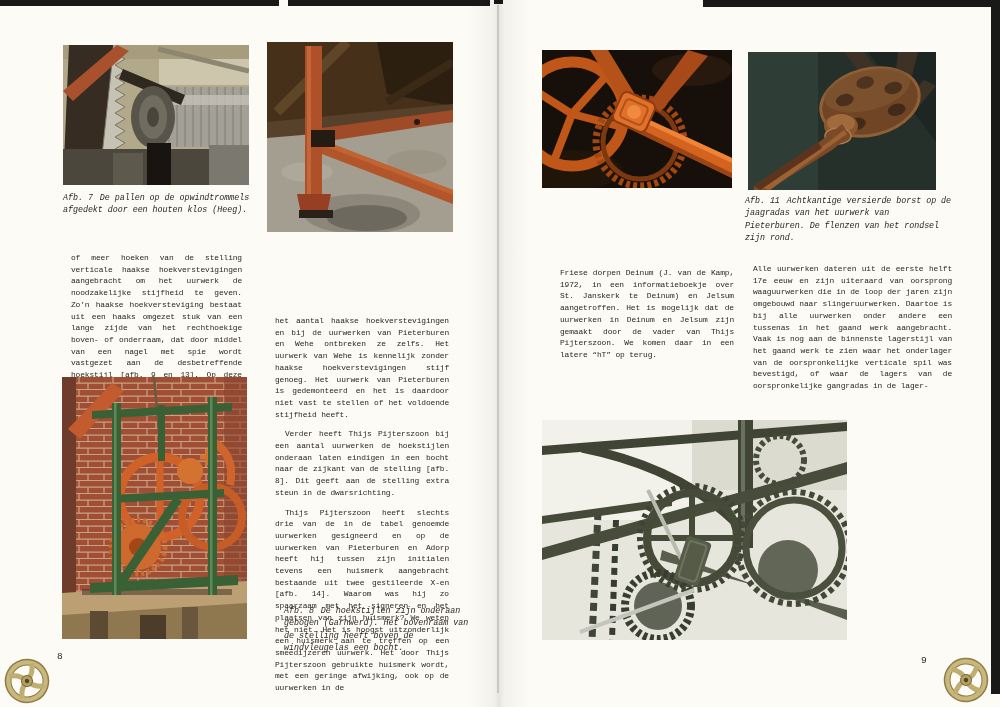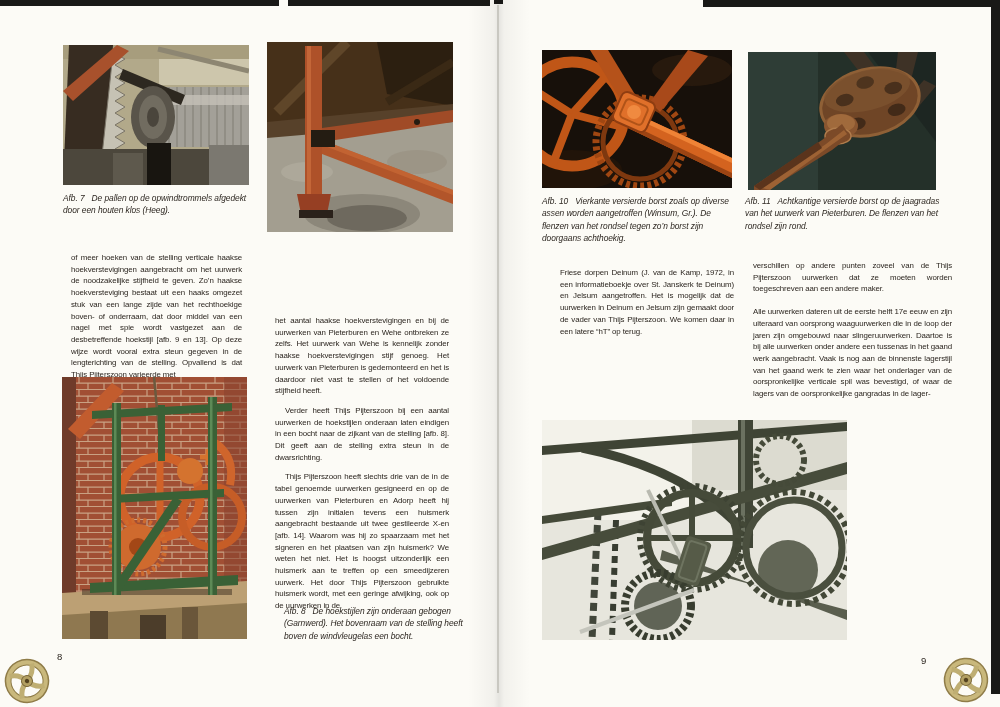--- a/index.html
+++ b/index.html
@@ -1,17 +1,17 @@
 <!DOCTYPE html>
 <html><head>
 <meta charset="utf-8">
 <style>
   html,body{margin:0;padding:0;background:#fff;}
   .stage{position:relative;width:1000px;height:707px;background:#fcfbf6;overflow:hidden;
-         font-family:Liberation Sans, sans-serif;color:#2c2620;}
+         font-family:Liberation Mono, monospace;color:#2c2620;}
   .abs{position:absolute;}
   .artifact{background:#191917;}
   .gutter-shade{background:linear-gradient(90deg, rgba(0,0,0,0) 0%, rgba(0,0,0,0.045) 42%,
                 rgba(0,0,0,0.09) 50%, rgba(0,0,0,0.04) 58%, rgba(0,0,0,0) 100%);}
   .gutter-line{width:2px;background:#c9c8c1;}
   .bodytext{font-size:7.9px;line-height:11.7px;letter-spacing:-0.12px;text-align:justify;}
   .bodytext p{margin:8px;}
   .bodytext p.ind{text-indent:10px;}
   .bodytext p.gap{margin-top:11px;}
   .caption{font-size:8.4px;line-height:12.4px;font-style:italic;letter-spacing:-0.05px;}
@@ -192,23 +192,20 @@
       <polygon points="86,60 190,108 190,113 86,65" fill="#ef8336"></polygon>
       <polygon points="86,73 190,123 190,128 86,78" fill="#9c4413"></polygon>
       <g transform="rotate(24 92 62)">
         <rect x="74" y="46" width="36" height="32" rx="6" fill="#e0702a" stroke="#8f3d11" stroke-width="2"></rect>
         <rect x="80" y="52" width="24" height="20" rx="4" fill="none" stroke="#b05318" stroke-width="2"></rect>
       </g>
       <circle cx="92" cy="62" r="7" fill="#f08a40"></circle>
     </svg>
   </div>
 
-  <div class="abs caption" style="left:542px;top:195px;width:192px">
-    <span class="cap-label">Afb. 10</span><span>Vierkante versierde borst zoals op diverse assen worden aangetroffen (Winsum, Gr.). De flenzen van het rondsel tegen zo’n borst zijn doorgaans achthoekig.</span>
-  </div>
 
   <div class="abs bodytext" style="left:552px;top:259px;width:190px">
     <p>Friese dorpen Deinum (J. van de Kamp, 1972, in een informatieboekje over St. Janskerk te Deinum) en Jelsum aangetroffen. Het is mogelijk dat de uurwerken in Deinum en Jelsum zijn gemaakt door de vader van Thijs Pijterszoon. We komen daar in een latere “hT” op terug.</p>
   </div>
 
   <div class="abs photo" style="left:748px;top:52px">
     <svg width="188" height="138" viewBox="0 0 188 138">
       <rect width="188" height="138" fill="#243029"></rect>
       <rect width="70" height="138" fill="#31413a" opacity="0.8"></rect>
       <polygon points="188,0 188,90 150,40 120,0" fill="#1b2420" opacity="0.8"></polygon>
@@ -233,21 +230,20 @@
       <polygon points="14,136 78,92 96,78 99,82 82,94 22,138" fill="#9d6234"></polygon>
       <polygon points="6,134 70,90 74,96 12,138" fill="#5a341c"></polygon>
     </svg>
   </div>
 
   <div class="abs caption" style="left:745px;top:195px;width:208px">
     <span class="cap-label">Afb. 11</span><span>Achtkantige versierde borst op de jaagradas van het uurwerk van Pieterburen. De flenzen van het rondsel zijn rond.</span>
   </div>
 
   <div class="abs bodytext" style="left:745px;top:252px;width:215px">
-    <p>verschillen op andere punten zoveel van de Thijs Pijterszoon uurwerken dat ze moeten worden toegeschreven aan een andere maker.</p>
     <p class="gap">Alle uurwerken dateren uit de eerste helft 17e eeuw en zijn uiteraard van oorsprong waaguurwerken die in de loop der jaren zijn omgebouwd naar slingeruurwerken. Daartoe is bij alle uurwerken onder andere een tussenas in het gaand werk aangebracht. Vaak is nog aan de binnenste lagerstijl van het gaand werk te zien waar het onderlager van de oorspronkelijke verticale spil was bevestigd, of waar de lagers van de oorspronkelijke gangradas in de lager-</p>
   </div>
 
   <div class="abs photo" style="left:542px;top:420px">
     <svg width="305" height="220" viewBox="0 0 305 220">
       <rect width="305" height="220" fill="#e7e6dd"></rect>
       <rect width="150" height="100" fill="#f3f2ea"></rect>
       <rect x="150" width="155" height="70" fill="#dcdbd0"></rect>
       <line x1="56" y1="92" x2="50" y2="220" stroke="#41463a" stroke-width="7" stroke-dasharray="8 5"></line>
       <line x1="74" y1="100" x2="70" y2="220" stroke="#383d31" stroke-width="6" stroke-dasharray="7 5"></line>

